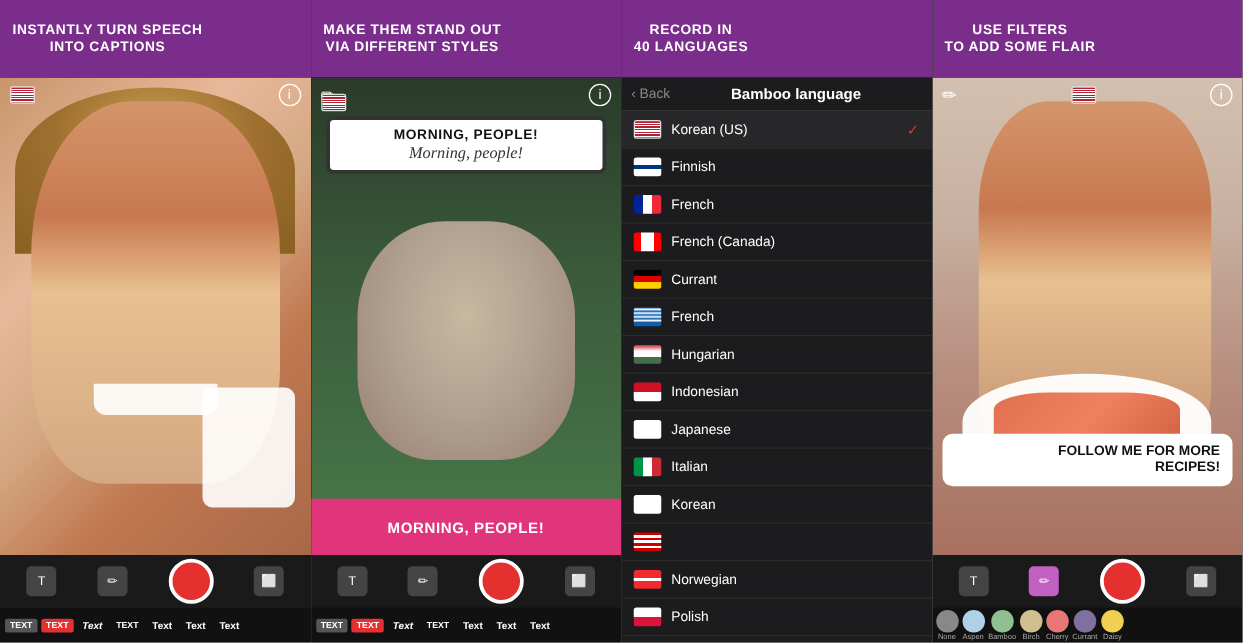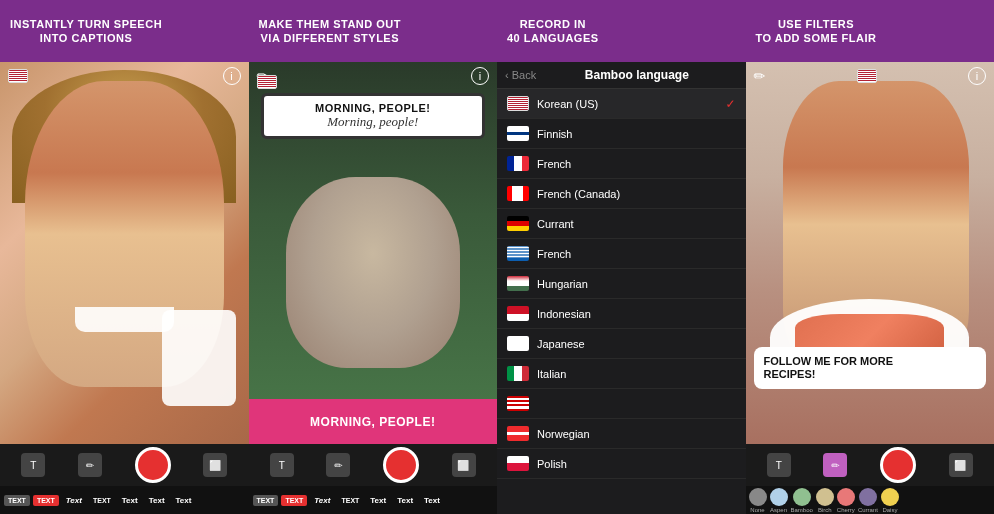--- a/index.html
+++ b/index.html
@@ -400,21 +400,21 @@
       background: white;
       border-radius: 8px;
       padding: 8px 10px;
       z-index: 10;
     }
     .caption-text2 {
       color: #111;
       font-size: 11px;
       font-weight: 900;
       text-transform: uppercase;
-      text-align: left;
+      text-align: right;
       line-height: 1.2;
     }
     .filters-bar {
       background: #111;
       height: 28px;
       display: flex;
       align-items: center;
       gap: 3px;
       padding: 0 3px;
       overflow: hidden;
@@ -561,20 +561,24 @@
             <div class="lang-flag flag-id"></div>
             <div class="lang-name">Indonesian</div>
           </div>
           <div class="lang-item">
             <div class="lang-flag flag-jp"></div>
             <div class="lang-name">Japanese</div>
           </div>
           <div class="lang-item">
             <div class="lang-flag flag-it"></div>
             <div class="lang-name">Italian</div>
+          </div>
+          <div class="lang-item">
+            <div class="lang-flag flag-kr"></div>
+            <div class="lang-name">Korean</div>
           </div>
           <div class="lang-item">
             <div class="lang-flag flag-my"></div>
           </div>
           <div class="lang-item">
             <div class="lang-flag flag-no"></div>
             <div class="lang-name">Norwegian</div>
           </div>
           <div class="lang-item">
             <div class="lang-flag flag-pl"></div>

